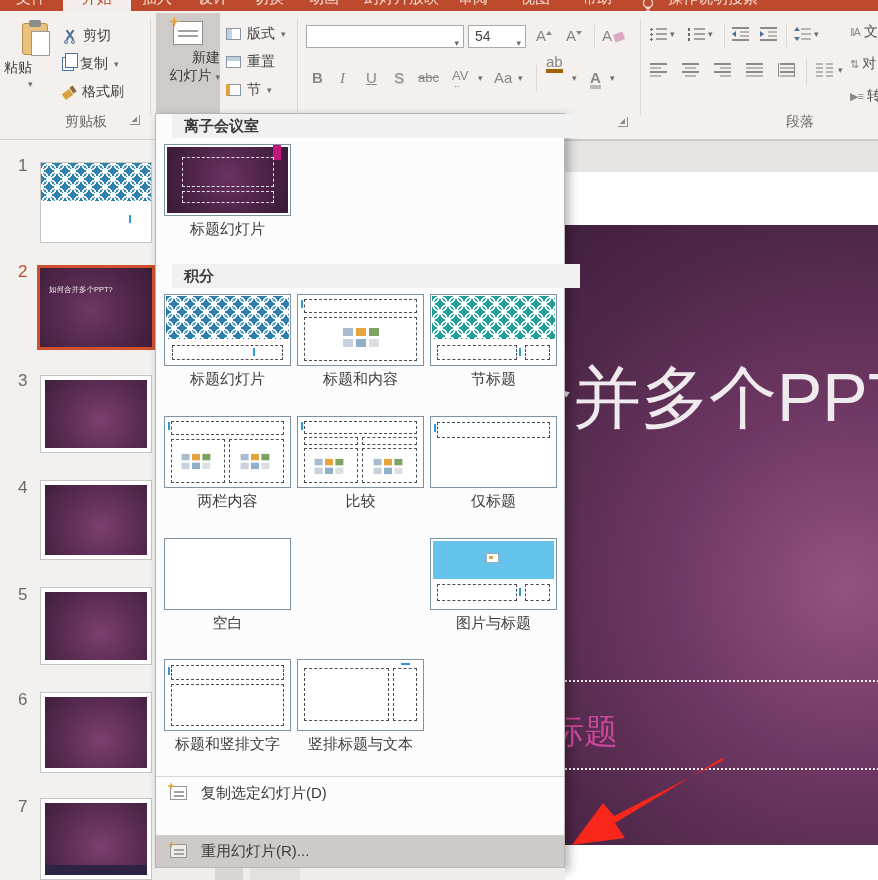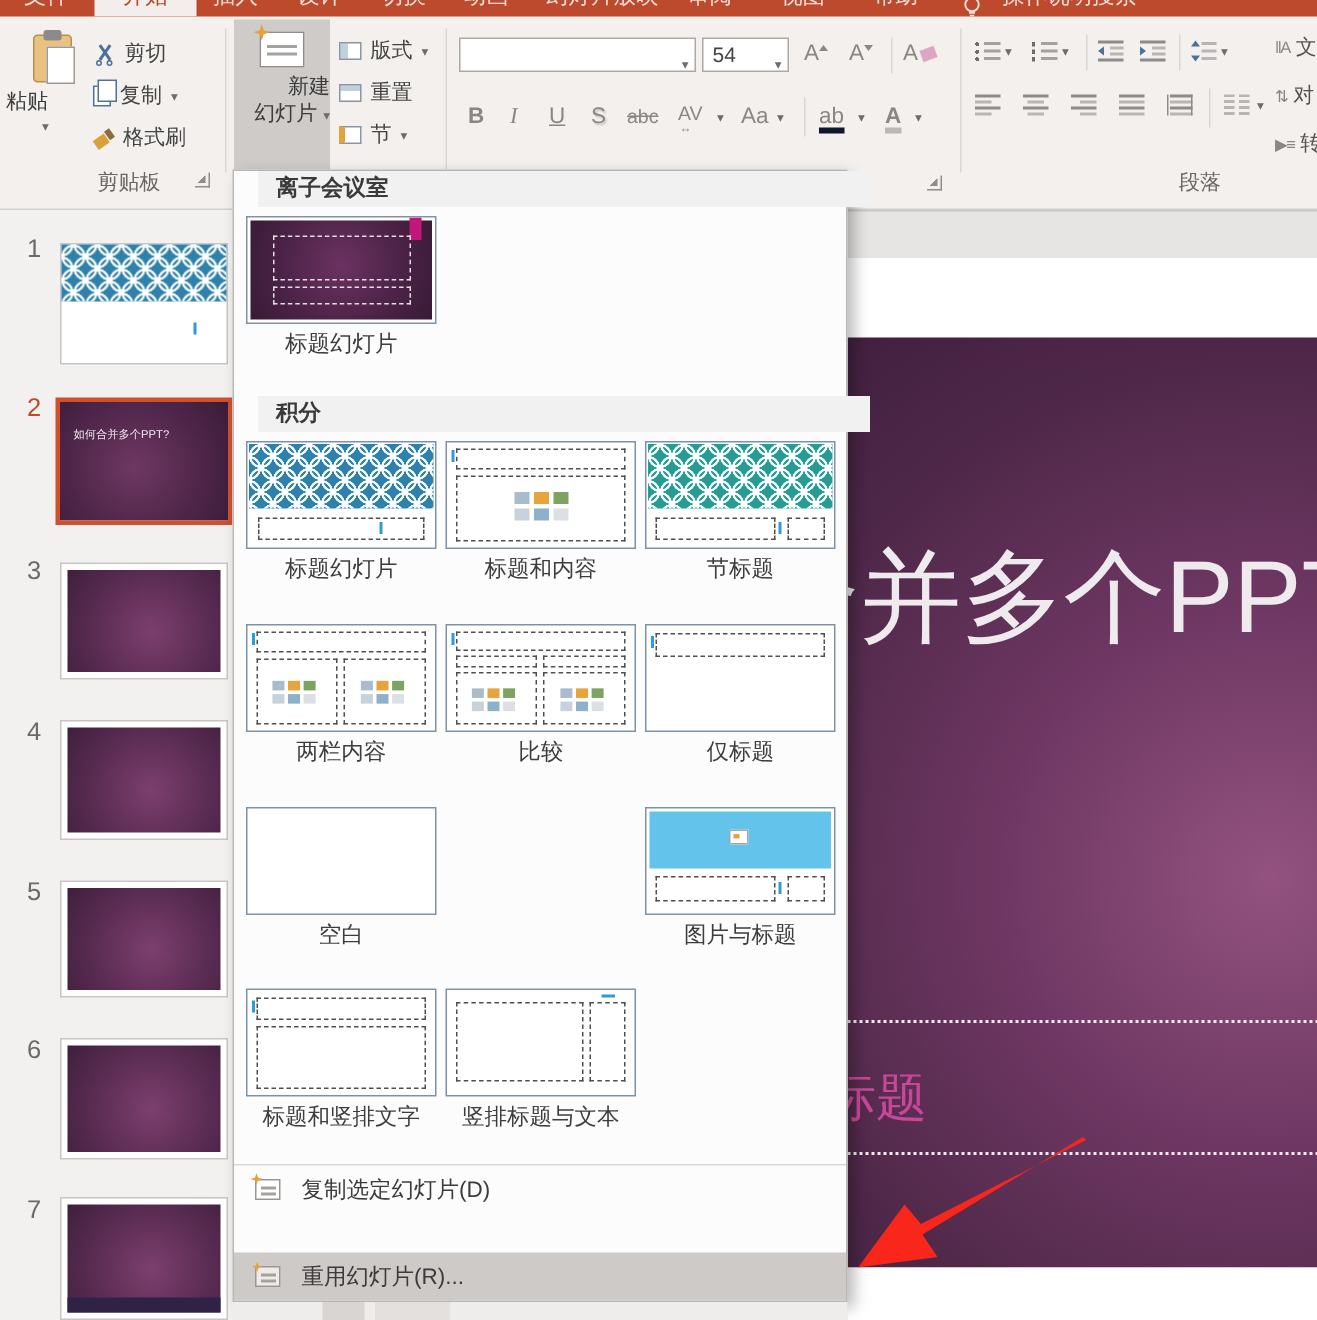--- a/index.html
+++ b/index.html
@@ -210,21 +210,21 @@
     <div class="fbtn" style="left:312px;top:56px;font-weight:bold"><span>B</span></div>
     <div class="fbtn" style="left:340px;top:56px;font-style:italic;font-family:'Liberation Serif',serif"><span>I</span></div>
     <div class="fbtn" style="left:366px;top:56px;text-decoration:underline"><span>U</span></div>
     <div class="fbtn" style="left:394px;top:56px;text-shadow:1px 1px 1px #c9c5c2"><span>S</span></div>
     <div class="fbtn" style="left:418px;top:56px;text-decoration:line-through;font-size:13px"><span>abc</span></div>
     <div class="fbtn" style="left:452px;top:54px;font-size:13px"><span>AV</span><br><span style="font-size:8px;position:relative;top:-14px;left:1px">↔</span></div>
     <div class="dda" style="position:absolute;left:478px;top:62px">▾</div>
     <div class="fbtn" style="left:494px;top:56px"><span>Aa</span></div>
     <div class="dda" style="position:absolute;left:518px;top:62px">▾</div>
     <div class="vsep" style="left:536px;top:54px;height:26px"></div>
-    <div class="fbtn" style="left:546px;top:56px;border-bottom:4px solid #0f172a"><span>ab</span></div>
+    <div class="fbtn" style="left:546px;top:40px;border-bottom:4px solid #a16207"><span>ab</span></div>
     <div class="dda" style="position:absolute;left:572px;top:62px">▾</div>
     <div class="fbtn" style="left:590px;top:56px;border-bottom:4px solid #BBB7B3;font-weight:bold"><span>A</span></div>
     <div class="dda" style="position:absolute;left:610px;top:62px">▾</div>
     <span class="lau" style="left:618px;top:106px"></span>
     <div class="vsep" style="left:640px"></div>
 
     <span class="pic ic-bul" style="left:650px;top:16px"></span>
     <span class="dda" style="position:absolute;left:670px;top:18px">▾</span>
     <span class="pic ic-num" style="left:688px;top:16px"></span>
     <span class="dda" style="position:absolute;left:708px;top:18px">▾</span>

